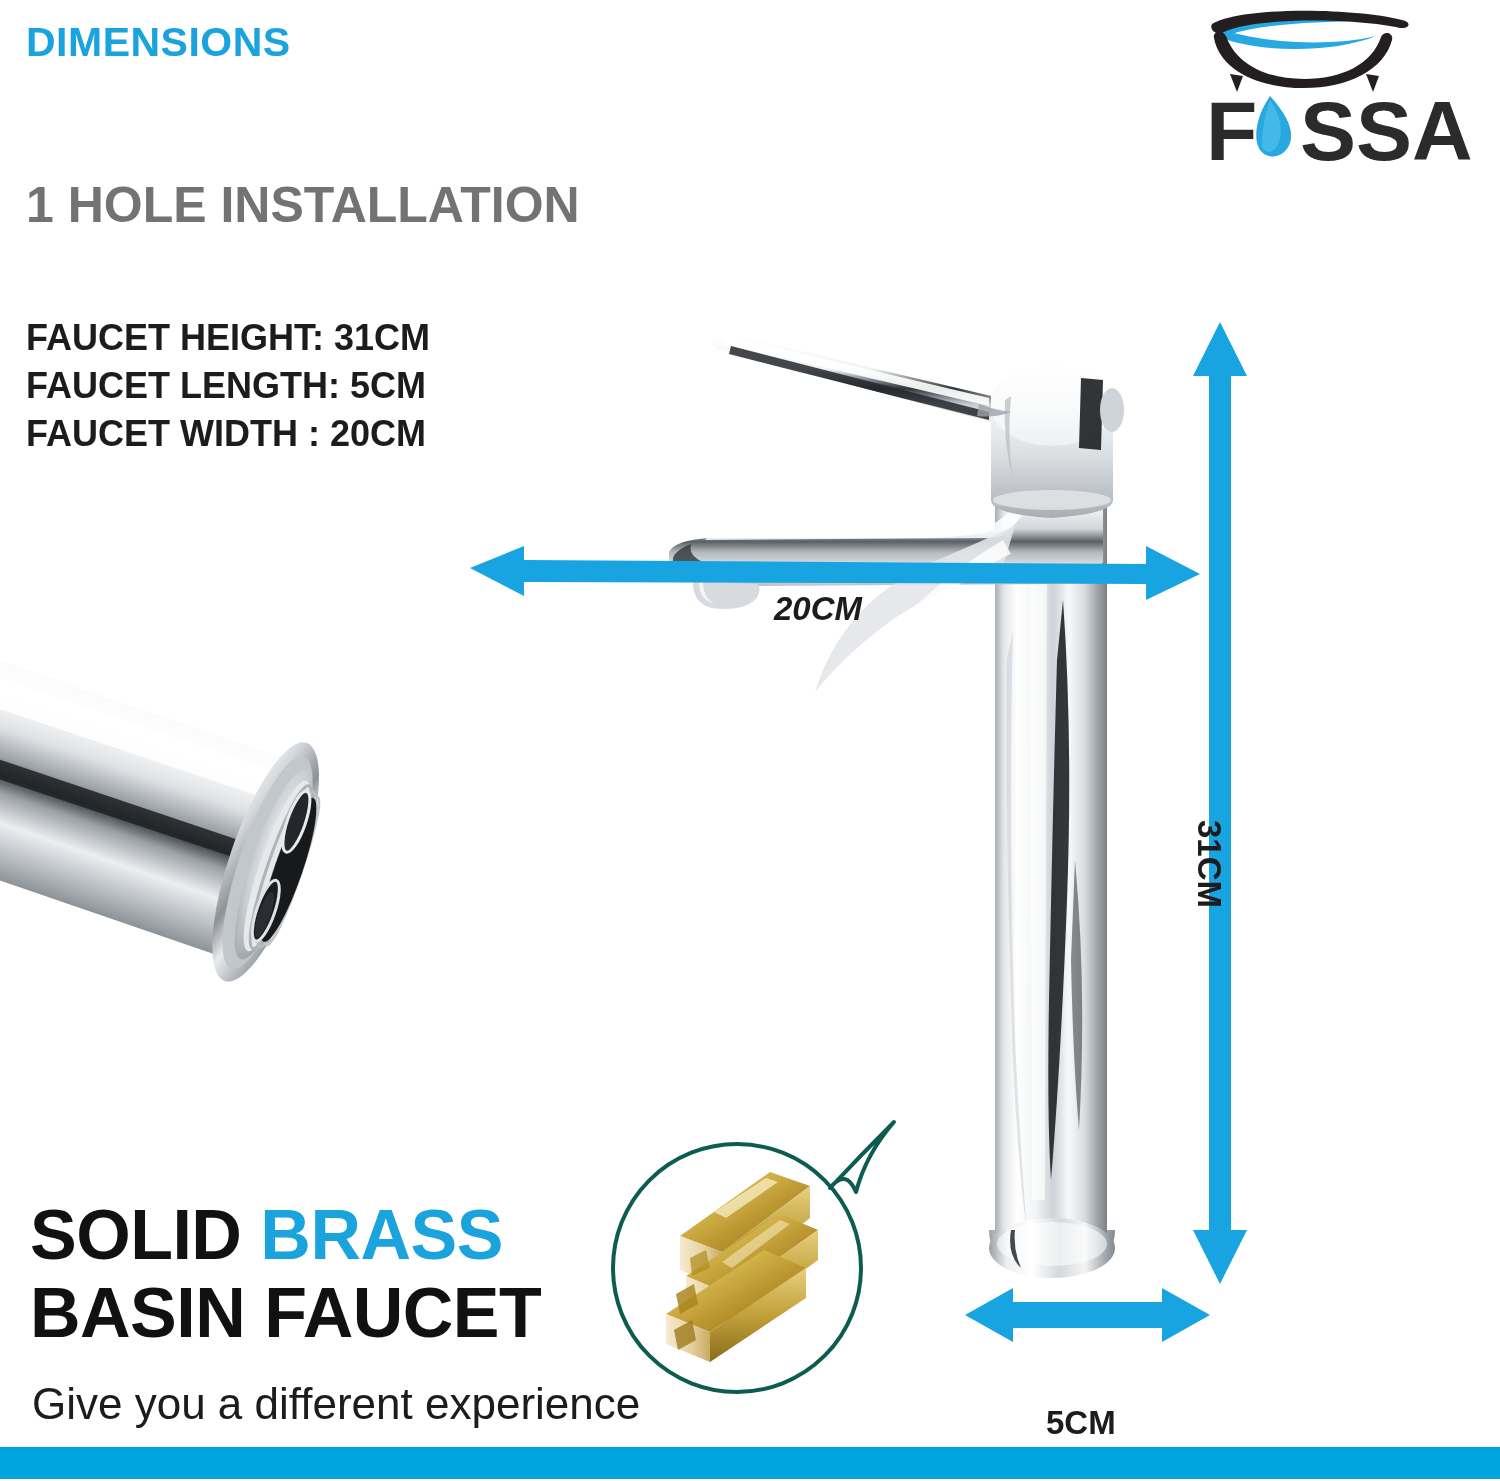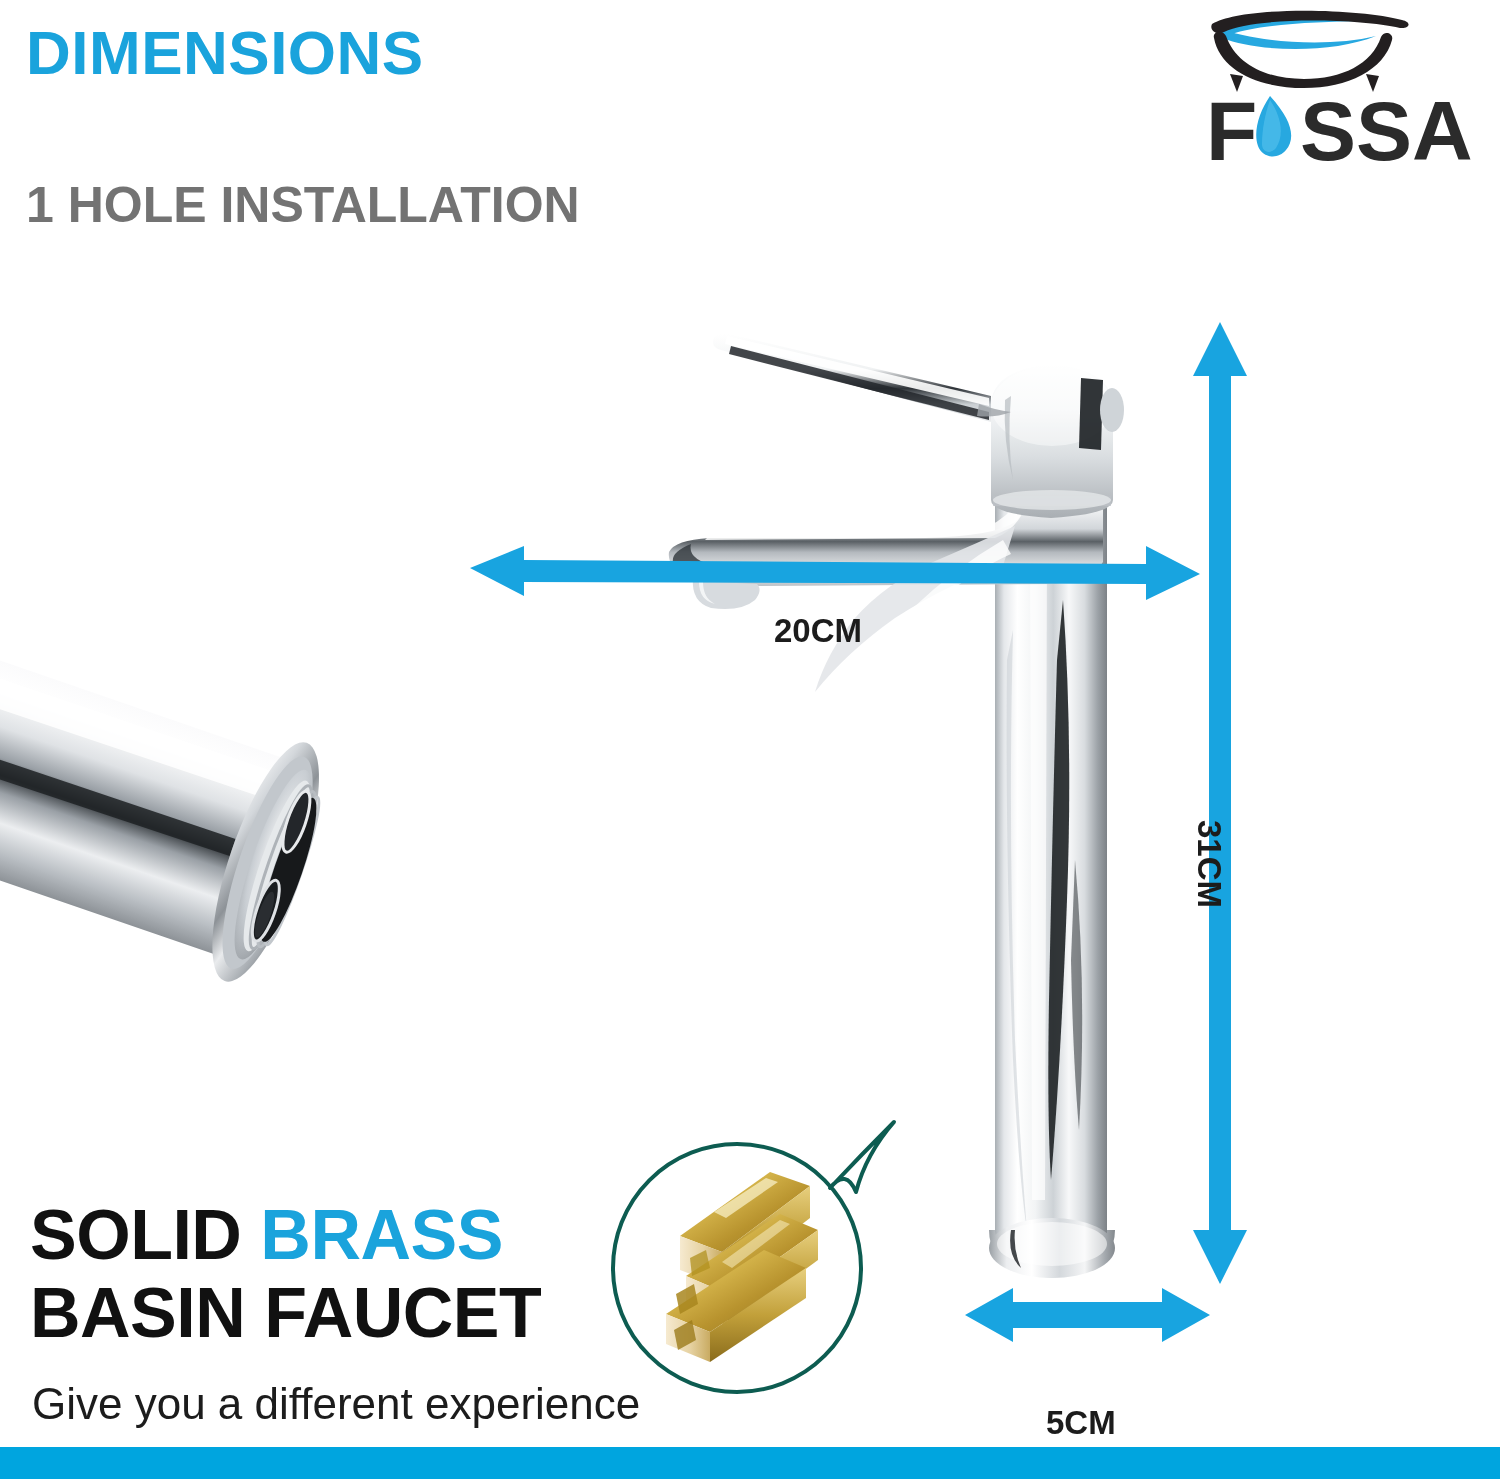--- a/index.html
+++ b/index.html
@@ -19,21 +19,21 @@
     position: absolute;
     inset: 0;
     background: #ffffff;
   }
 
   
   #dimensions-heading {
     position: absolute;
     left: 26px;
     top: 22px;
-    font-size: 62px;
+    font-size: 41px;
     font-weight: bold;
     letter-spacing: 0.5px;
     color: #1aa3dc;
     line-height: 1;
     white-space: nowrap;
   }
   #install-heading {
     position: absolute;
     left: 26px;
     top: 180px;
@@ -87,21 +87,21 @@
   #arrow-height { left: 1185px; top: 322px;  width: 70px;  height: 962px; }
   #arrow-depth  { left: 965px;  top: 1282px; width: 245px; height: 66px; }
 
   .dim-label {
     position: absolute;
     font-size: 33px;
     font-weight: bold;
     color: #1c1c1c;
     white-space: nowrap;
   }
-  #label-width  { left: 774px;  top: 612px; }
+  #label-width  { left: 774px;  top: 590px; font-style: italic; }
   #label-height {
     left: 1228px;
     top: 820px;
     transform: rotate(90deg);
     transform-origin: left top;
   }
   #label-depth  { left: 1046px; top: 1404px; }
 
   
   #brass-callout {
@@ -148,20 +148,25 @@
 </style>
 </head>
 <body>
 
 <div class="canvas">
 
   <div id="dimensions-heading">DIMENSIONS</div>
 
   <div id="install-heading">1 HOLE INSTALLATION</div>
 
+  <div id="spec-list">
+    <div>FAUCET HEIGHT: 31CM</div>
+    <div>FAUCET LENGTH: 5CM</div>
+    <div>FAUCET WIDTH : 20CM</div>
+  </div>
 
   <svg id="brand-logo" viewBox="0 0 290 160">
 
     <g>
       <path d="M20 18 C 55 2, 150 4, 196 14 C 160 12, 70 14, 36 26 Z" fill="#27a8e0"></path>
       <path d="M22 20 C 60 34, 130 40, 180 28 C 135 46, 62 44, 26 30 Z" fill="#27a8e0"></path>
       <path d="M16 16 C 46 -2, 160 0, 206 12 C 216 14, 214 21, 204 20
                C 158 10, 58 9, 28 24 C 20 28, 13 22, 16 16 Z" fill="#231f20"></path>
       <path d="M18 30 C 24 62, 62 80, 108 80 C 152 80, 188 62, 196 32
                C 198 25, 188 22, 185 29 C 176 56, 146 71, 108 71

